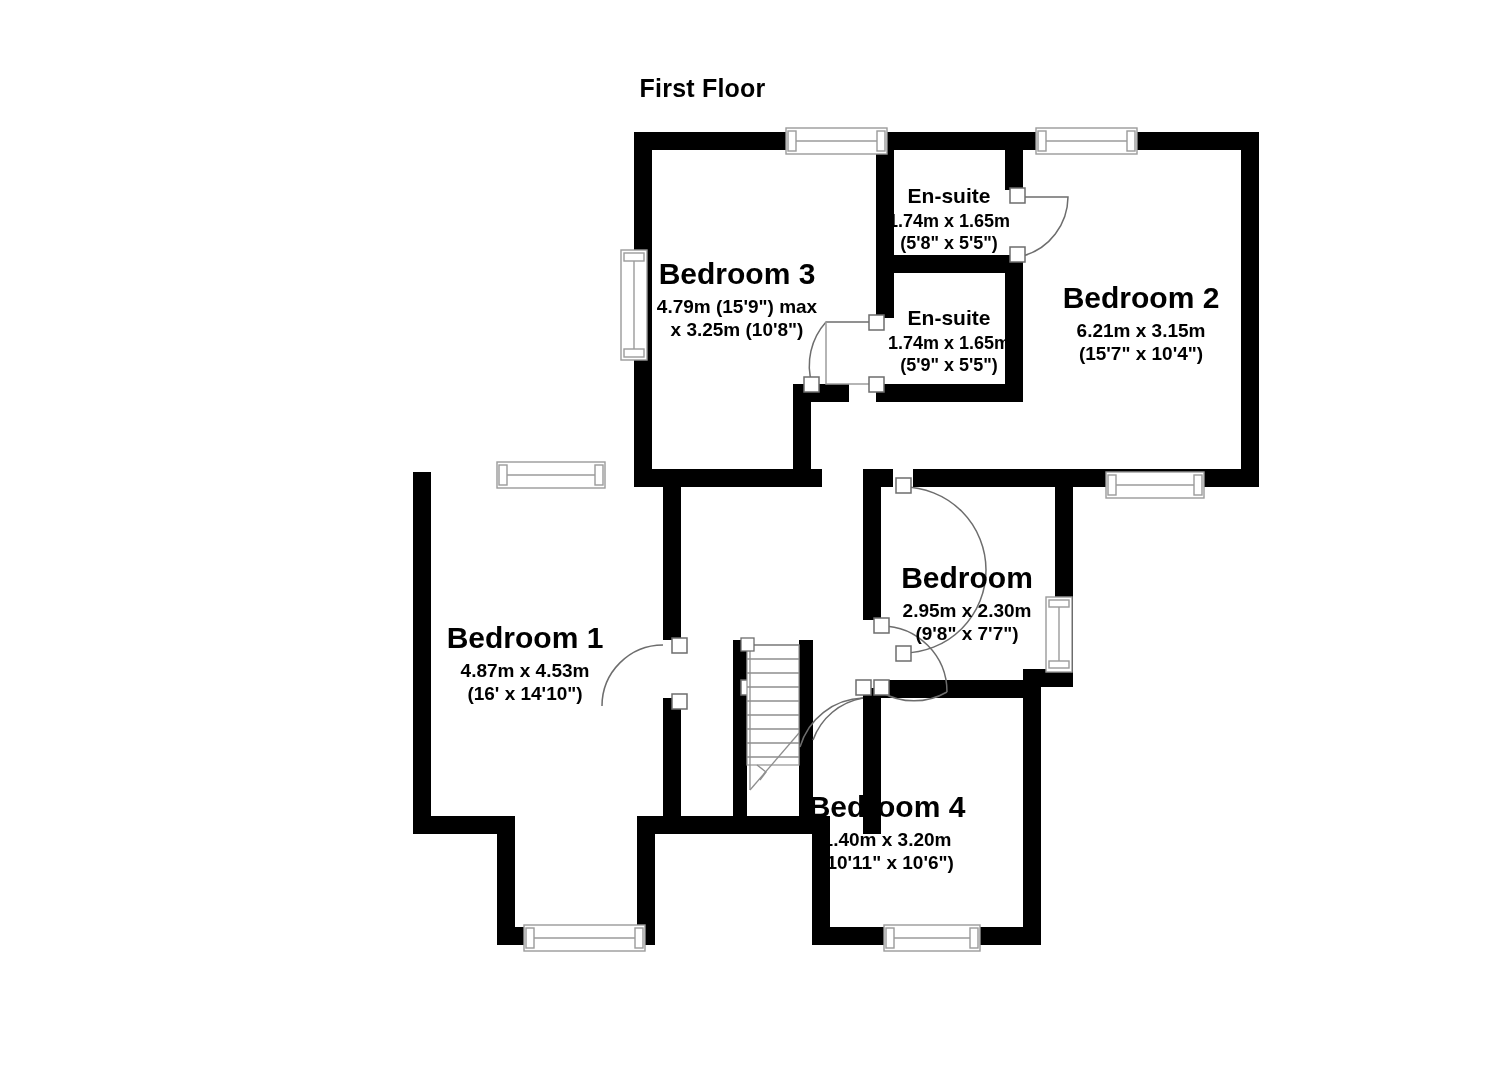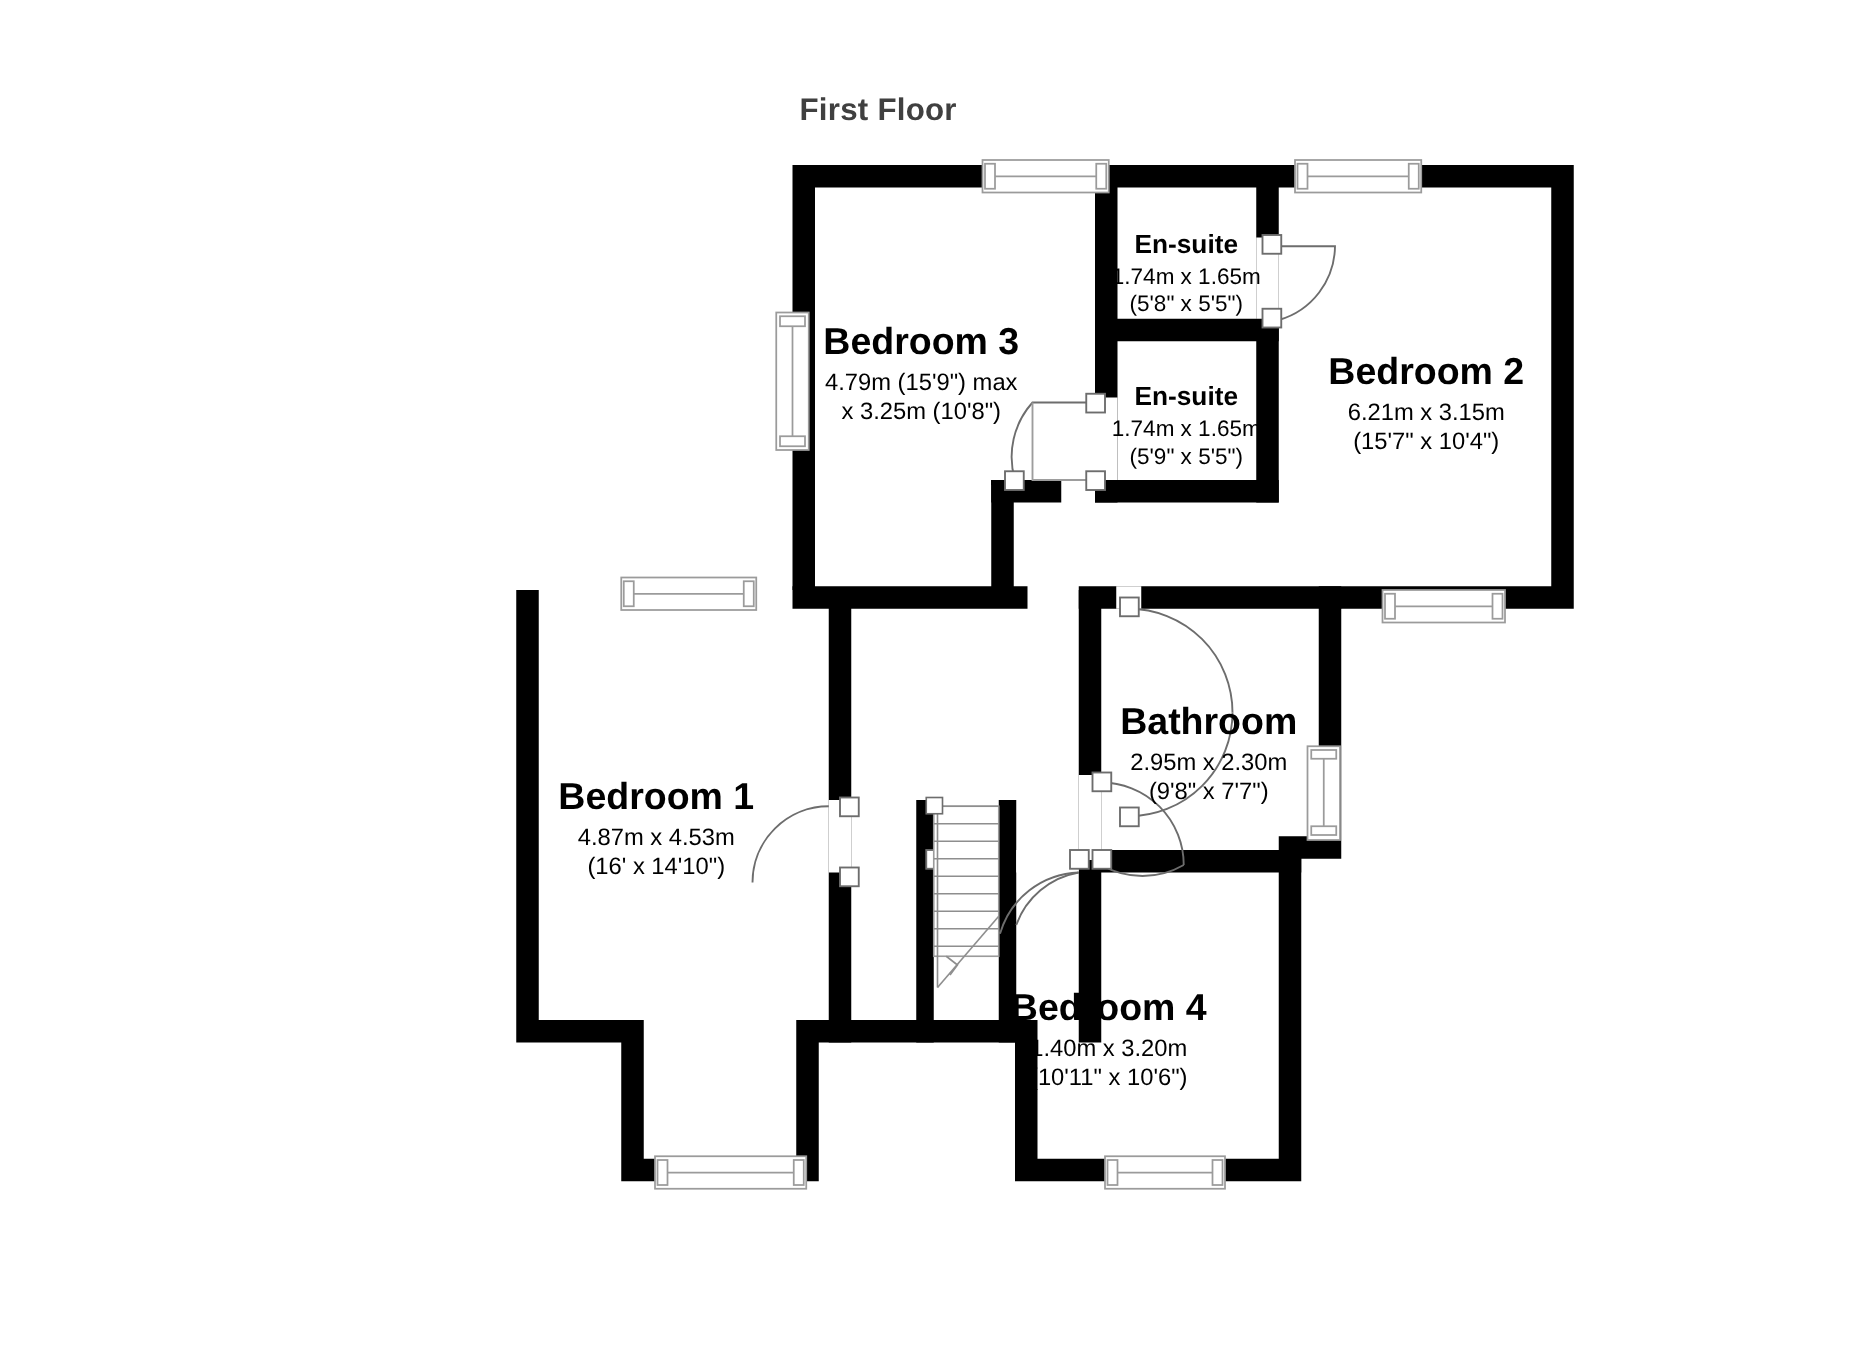--- a/index.html
+++ b/index.html
@@ -1,31 +1,31 @@
 <!DOCTYPE html>
 <html><head>
 <meta charset="utf-8">
 <style>
   html,body{margin:0;padding:0;background:#ffffff;}
   body{width:1485px;height:1080px;overflow:hidden;font-family:"Liberation Sans",sans-serif;}
   #plan-root{position:relative;width:1485px;height:1080px;background:#ffffff;}
 
   #title{
     position:absolute; left:0; top:74px; width:1405px; text-align:center;
-    font-size:25px; font-weight:bold; color:#404040; letter-spacing:0.2px;
+    font-size:25px; font-weight:bold; color:#000000; letter-spacing:0.2px;
   }
   
   #floorplan-svg{position:absolute;left:0;top:0;width:1485px;height:1080px;}
 
   .room-label{
     position:absolute; text-align:center; color:#000000; line-height:1.22;
     white-space:nowrap;
   }
   .room-name{font-size:30px;font-weight:bold;display:block;margin-bottom:2px;}
-  .room-dim{font-size:19px;font-weight:normal;display:block;}
+  .room-dim{font-size:19px;font-weight:bold;display:block;}
   .room-dim.small{font-size:18px;}
   .room-name.small{font-size:21px;}
 </style>
 </head>
 <body>
 
 <div id="plan-root">
 
   <div id="title">First Floor</div>
 
@@ -274,21 +274,21 @@
     <span class="room-dim">(15'7" x 10'4")</span>
   </div>
 
   <div class="room-label" style="left:394px; top:620px; width:262px;">
     <span class="room-name">Bedroom 1</span>
     <span class="room-dim">4.87m x 4.53m</span>
     <span class="room-dim">(16' x 14'10")</span>
   </div>
 
   <div class="room-label" style="left:838px; top:560px; width:258px;">
-    <span class="room-name">Bathroom</span>
+    <span class="room-name">Bedroom</span>
     <span class="room-dim">2.95m x 2.30m</span>
     <span class="room-dim">(9'8" x 7'7")</span>
   </div>
 
   <div class="room-label" style="left:756px; top:789px; width:262px;">
     <span class="room-name">Bedroom 4</span>
     <span class="room-dim">1.40m x 3.20m</span>
     <span class="room-dim">(10'11" x 10'6")</span>
   </div>
 

